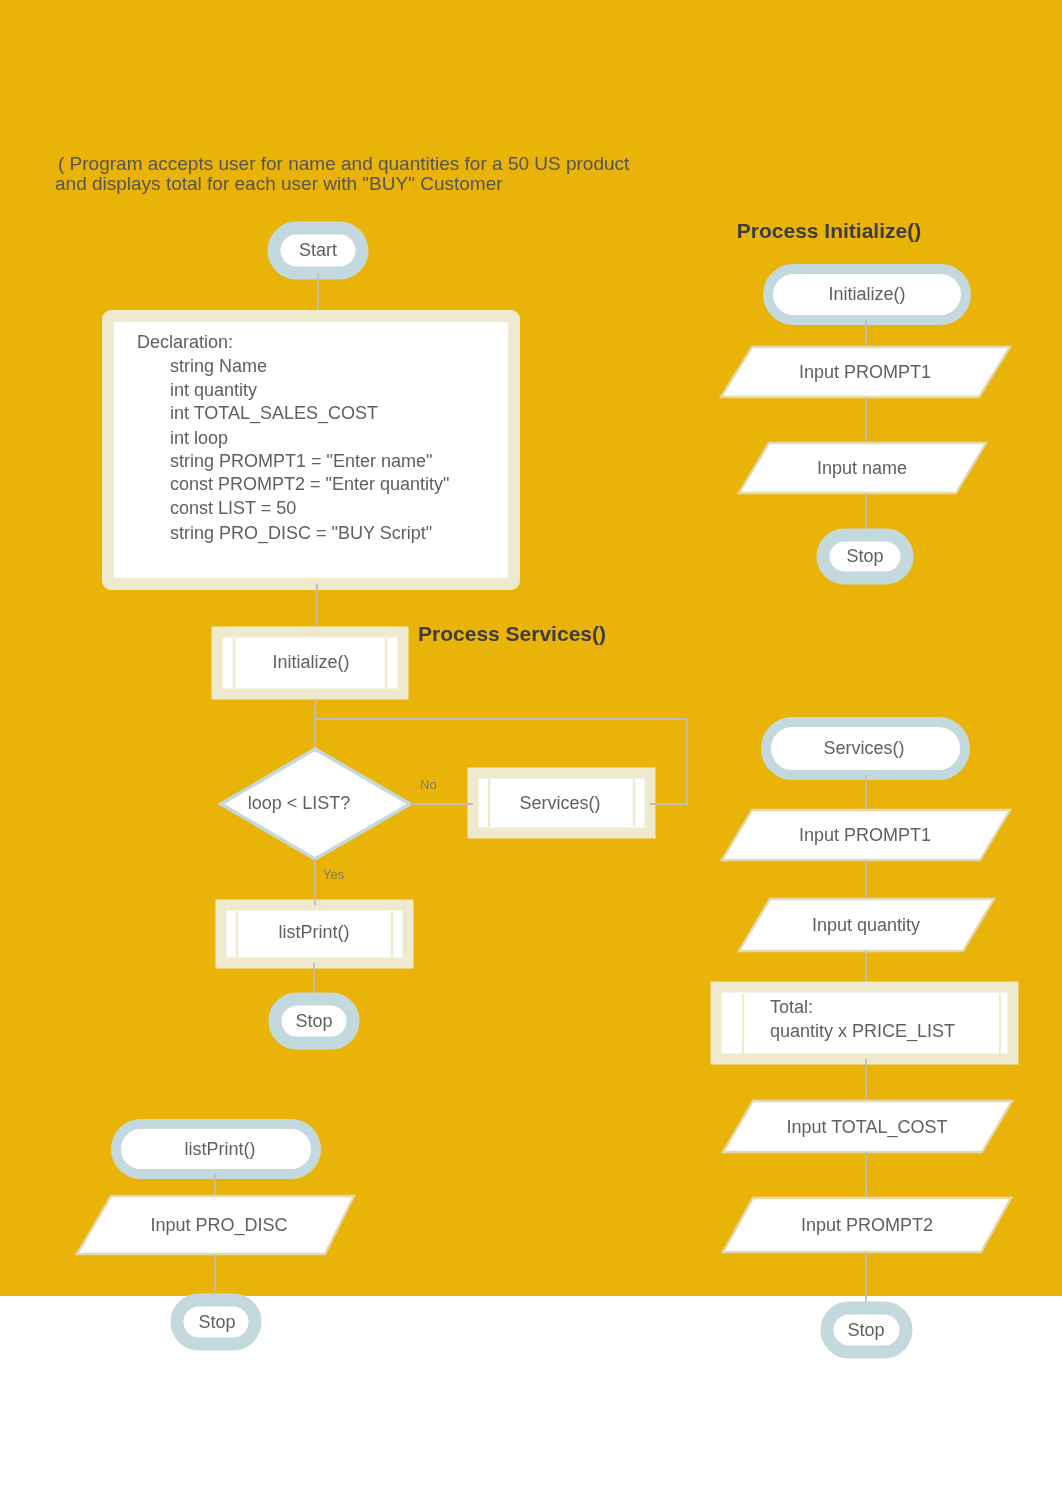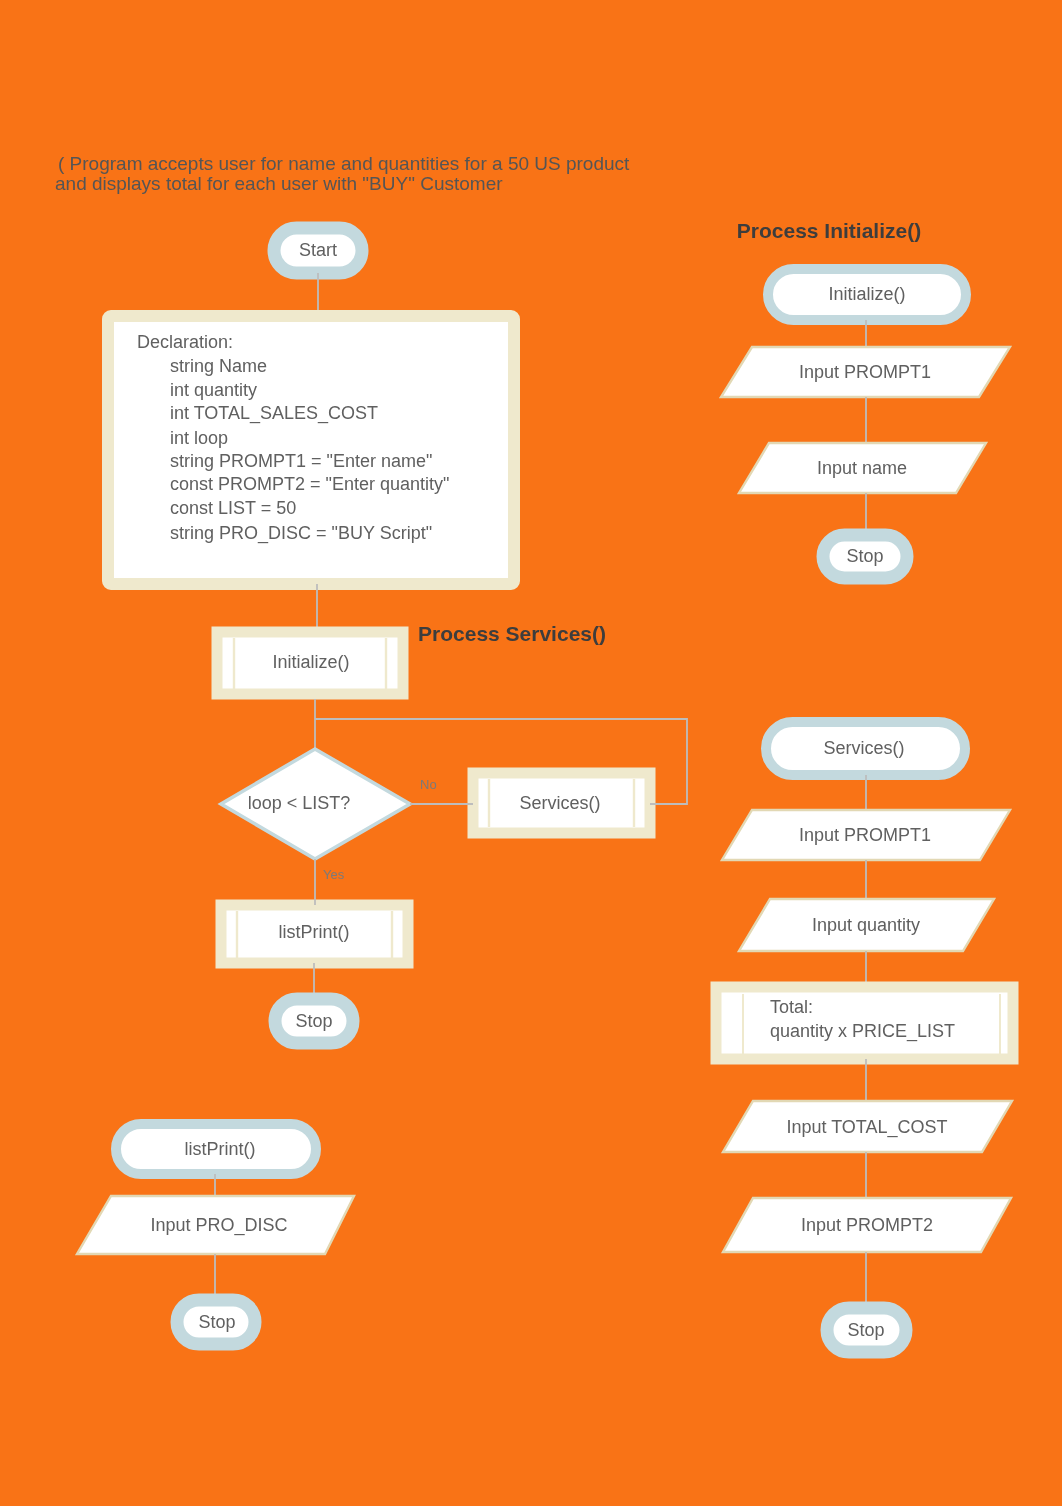--- a/index.html
+++ b/index.html
@@ -1,18 +1,18 @@
 <!DOCTYPE html>
 <html><head>
 <meta charset="utf-8">
 <title>Flowchart</title>
 <style>
   html,body{margin:0;padding:0;background:#ffffff;width:1062px;height:1506px;overflow:hidden;}
   body{font-family:"Liberation Sans",sans-serif;}
-  #sheet{position:relative;width:1062px;height:1506px;background:#f97316;}
+  #sheet{position:relative;width:1062px;height:1296px;background:#eab308;}
   #art{position:absolute;left:0;top:0;width:1062px;height:1506px;}
   .lbl{fill:#606060;font-family:"Liberation Sans",sans-serif;font-size:18px;text-anchor:middle;dominant-baseline:middle;}
   .lbl-l{text-anchor:start;dominant-baseline:alphabetic;}
   .ttl{fill:#3d3d3d;font-family:"Liberation Sans",sans-serif;font-size:21px;font-weight:bold;text-anchor:middle;}
   .cap{fill:#555555;font-family:"Liberation Sans",sans-serif;font-size:19px;}
   .yn{fill:#7a7a7a;font-family:"Liberation Sans",sans-serif;font-size:13px;}
   .conn{stroke:#bdbdbd;stroke-width:1.8;fill:none;}
 </style>
 </head>
 <body>

